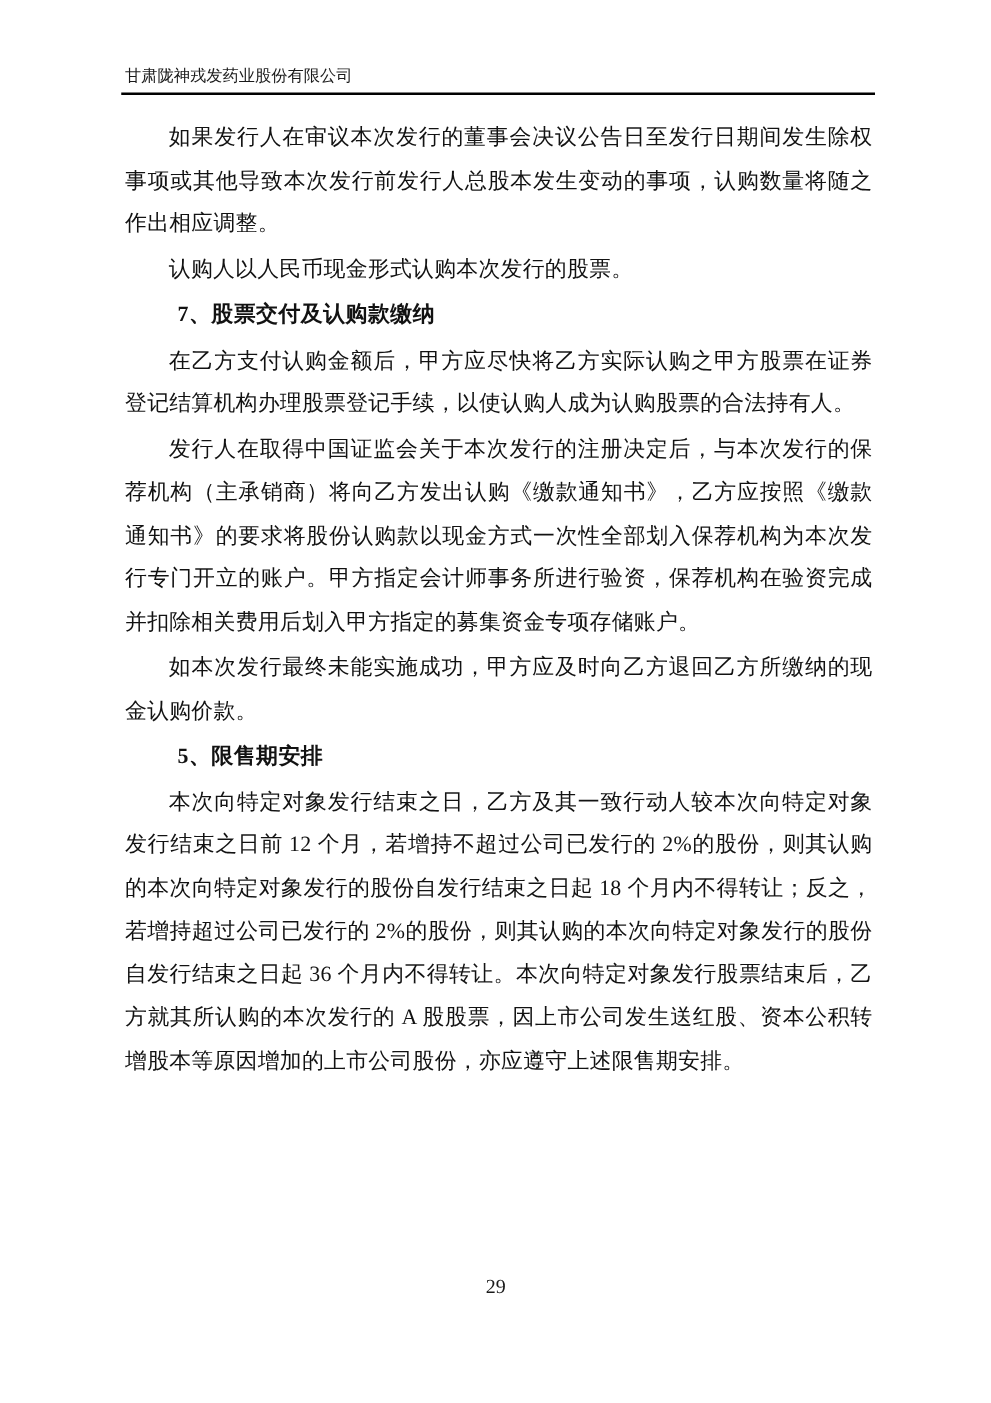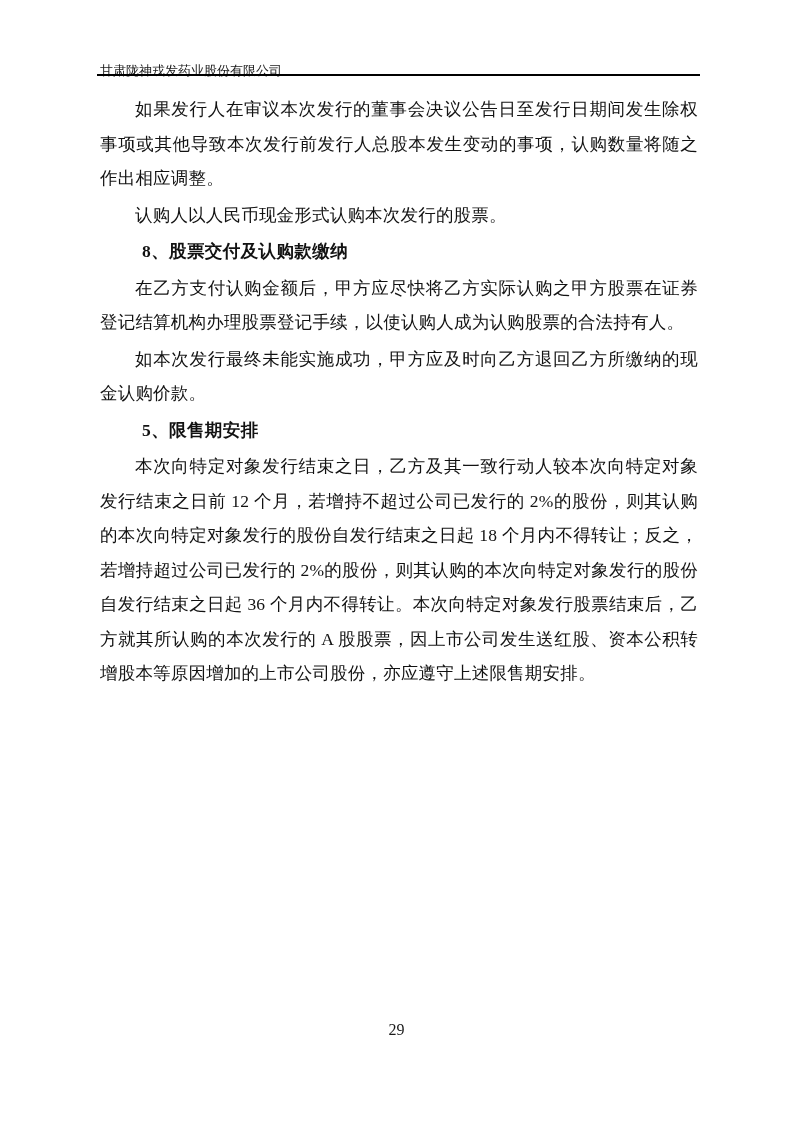--- a/index.html
+++ b/index.html
@@ -17,21 +17,21 @@
     position: relative;
     width: 793px;
     height: 1122px;
     background: #ffffff;
     overflow: hidden;
   }
   .header {
     position: absolute;
     left: 100px;
     right: 95px;
-    top: 62px;
+    top: 52px;
     display: flex;
     justify-content: space-between;
     align-items: flex-end;
     font-size: 13px;
     line-height: 17px;
     color: #1a1a1a;
   }
   .header-rule {
     position: absolute;
     left: 97px;
@@ -77,22 +77,23 @@
 
   <div class="header">
     <span>甘肃陇神戎发药业股份有限公司</span>
   </div>
 
   <div class="header-rule"></div>
 
   <div class="doc-body">
     <p class="para">如果发行人在审议本次发行的董事会决议公告日至发行日期间发生除权事项或其他导致本次发行前发行人总股本发生变动的事项，认购数量将随之作出相应调整。</p>
     <p class="para">认购人以人民币现金形式认购本次发行的股票。</p>
-    <p class="heading">8、股票交付及认购款缴纳</p>
+    <p class="heading">7、股票交付及认购款缴纳</p>
     <p class="para">在乙方支付认购金额后，甲方应尽快将乙方实际认购之甲方股票在证券登记结算机构办理股票登记手续，以使认购人成为认购股票的合法持有人。</p>
+    <p class="para">发行人在取得中国证监会关于本次发行的注册决定后，与本次发行的保荐机构（主承销商）将向乙方发出认购《缴款通知书》，乙方应按照《缴款通知书》的要求将股份认购款以现金方式一次性全部划入保荐机构为本次发行专门开立的账户。甲方指定会计师事务所进行验资，保荐机构在验资完成并扣除相关费用后划入甲方指定的募集资金专项存储账户。</p>
     <p class="para">如本次发行最终未能实施成功，甲方应及时向乙方退回乙方所缴纳的现金认购价款。</p>
     <p class="heading">5、限售期安排</p>
     <p class="para">本次向特定对象发行结束之日，乙方及其一致行动人较本次向特定对象发行结束之日前 12 个月，若增持不超过公司已发行的 2%的股份，则其认购的本次向特定对象发行的股份自发行结束之日起 18 个月内不得转让；反之，若增持超过公司已发行的 2%的股份，则其认购的本次向特定对象发行的股份自发行结束之日起 36 个月内不得转让。本次向特定对象发行股票结束后，乙方就其所认购的本次发行的 A 股股票，因上市公司发生送红股、资本公积转增股本等原因增加的上市公司股份，亦应遵守上述限售期安排。</p>
   </div>
 
   <div class="footer">
     <span>29</span>
   </div>
 
 </div>

